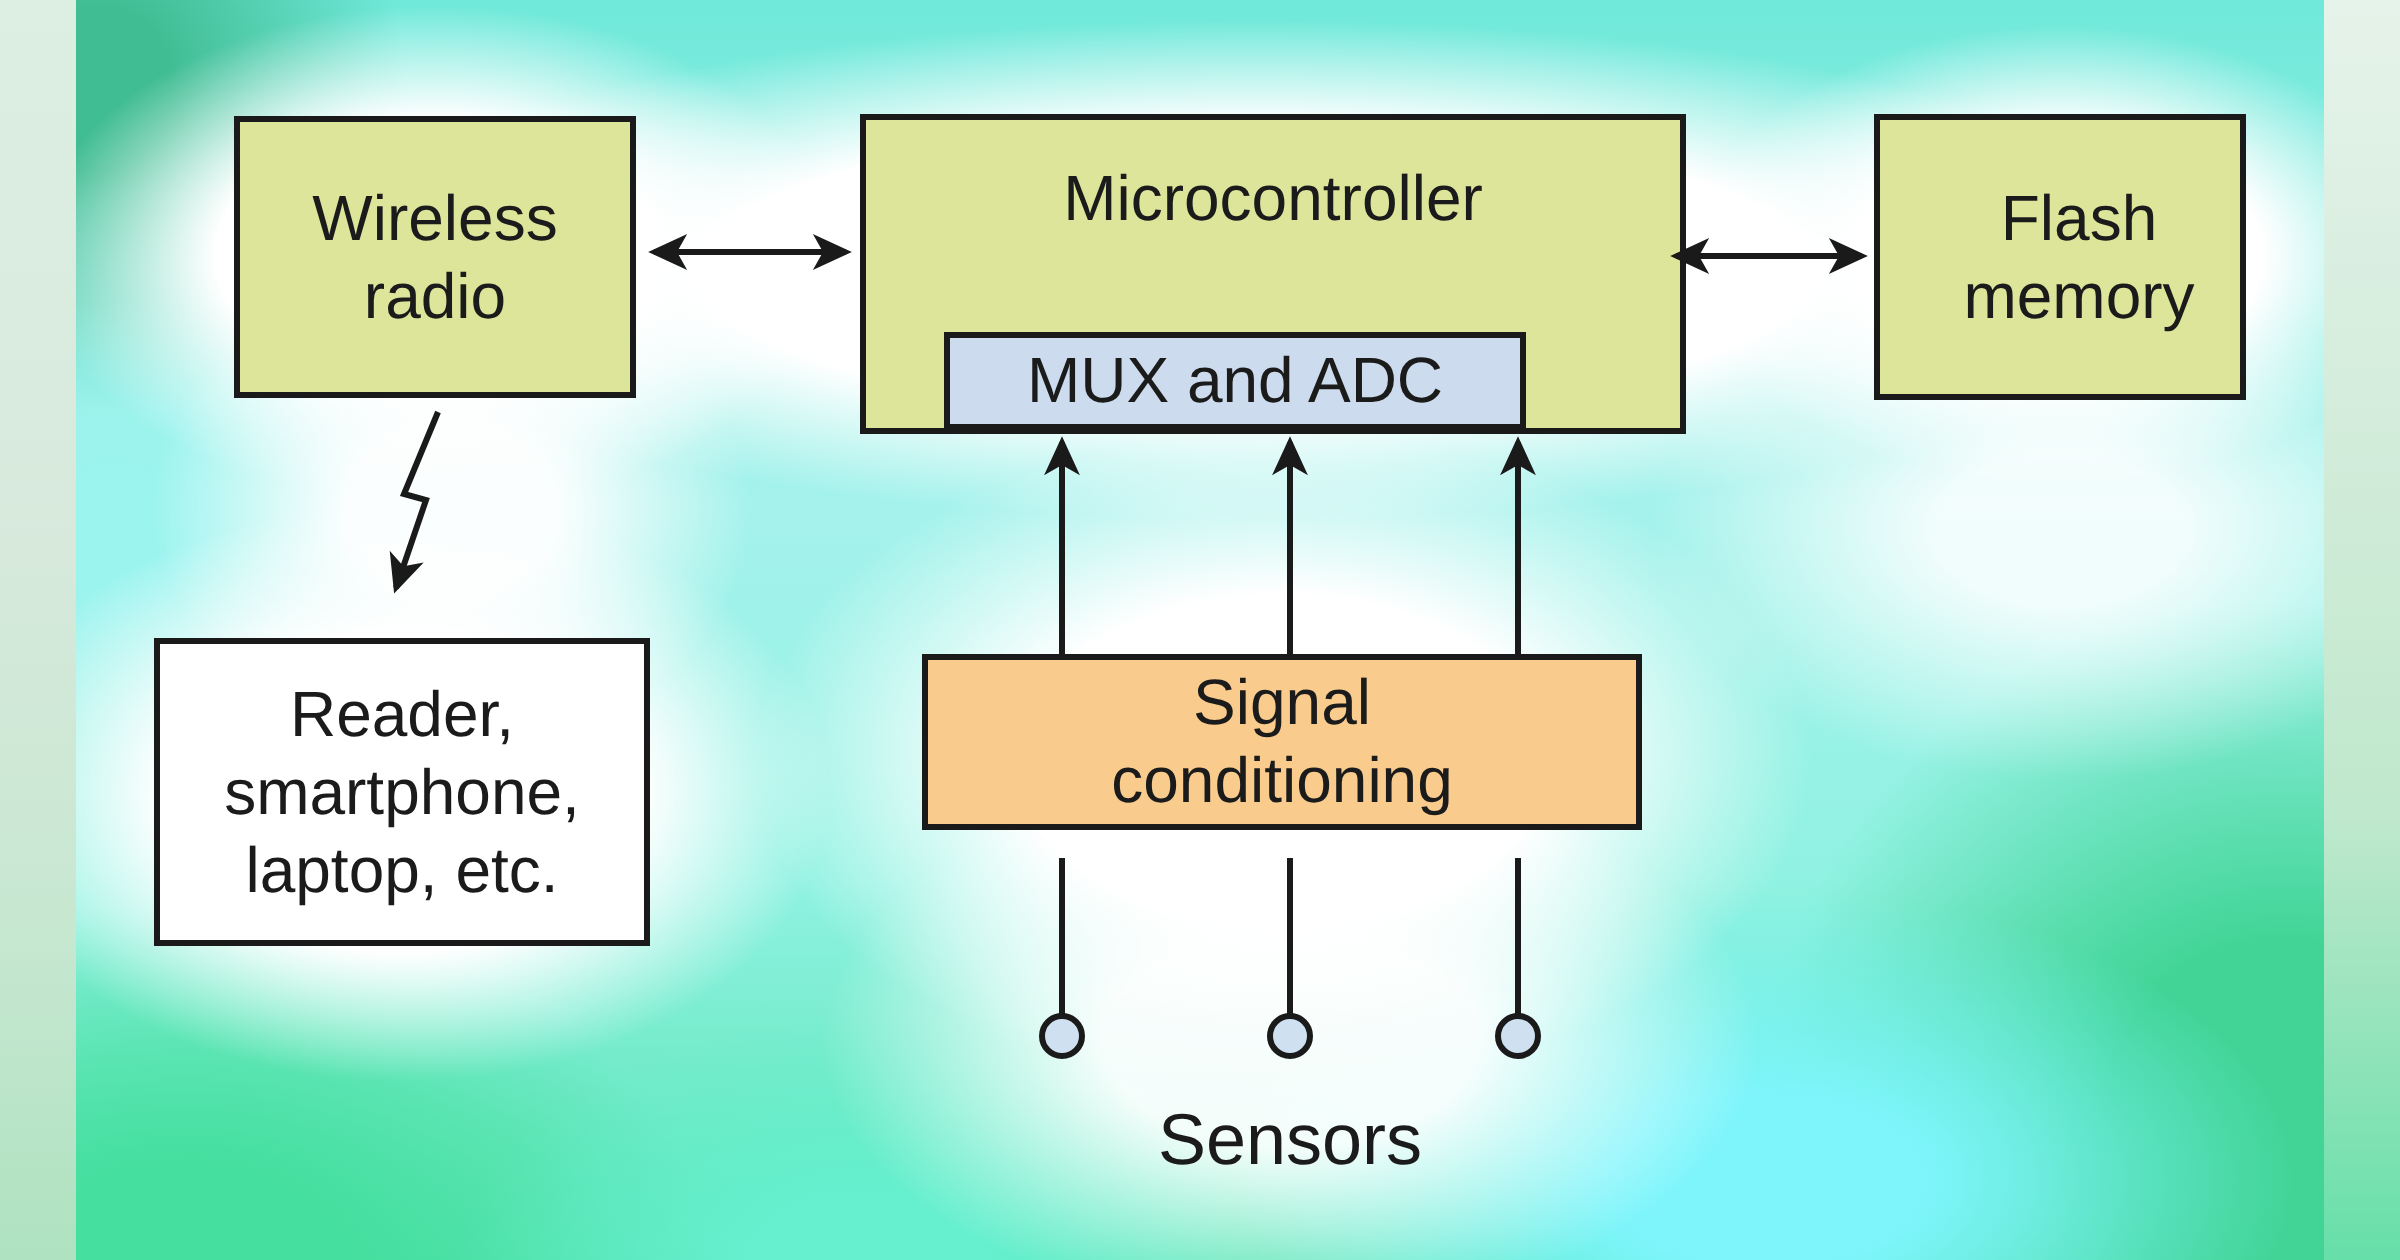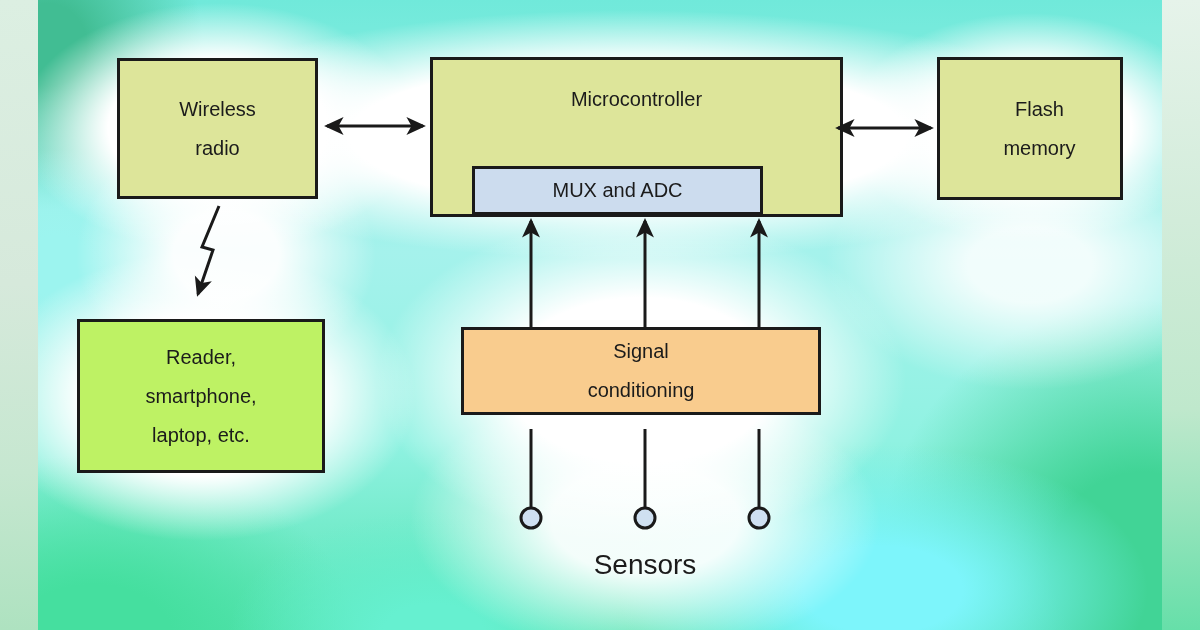--- a/index.html
+++ b/index.html
@@ -36,34 +36,34 @@
       radial-gradient(ellipse 265px 265px at 1105px 565px,#41d496 35%,rgba(65,212,150,0) 100%),
       linear-gradient(180deg,#70e9da 0%,#a5f2ec 40%,#90f2e2 70%,#57e4b2 100%);
   }
   .node{
     position:absolute;
     border:3px solid #1a1a1a;
     box-sizing:border-box;
     display:flex;align-items:center;justify-content:center;
     text-align:center;
     color:#1b1b1b;
-    font-size:20px;line-height:39px;
+    font-size:32px;line-height:39px;
     white-space:pre-line;
     z-index:2;
   }
   #node-wireless-radio{left:117px;top:58px;width:201px;height:141px;}
   #node-microcontroller{left:430px;top:57px;width:413px;height:160px;
     align-items:flex-start;padding-top:20px;}
   #node-mux-adc{left:472px;top:166px;width:291px;height:49px;z-index:3;}
   #node-flash-memory{left:937px;top:57px;width:186px;height:143px;}
   #node-reader{left:77px;top:319px;width:248px;height:154px;}
   #node-signal-conditioning{left:461px;top:327px;width:360px;height:88px;}
   #sensors-label{
     position:absolute;left:545px;top:549px;width:200px;
-    text-align:center;color:#1b1b1b;font-size:28px;z-index:2;
+    text-align:center;color:#1b1b1b;font-size:36px;z-index:2;
   }
   #connector-layer{position:absolute;left:0;top:0;z-index:4;}
 </style>
 </head>
 <body>
 
 <div id="stage">
 
   <div id="bg"></div>
   <div id="strip-left" class="strip"></div>
@@ -80,21 +80,21 @@
 
   <div class="node" id="node-mux-adc" style="background-color: rgb(204, 220, 238);">
     <span>MUX and ADC</span>
   </div>
 
   <div class="node" id="node-flash-memory" style="background-color: rgb(221, 229, 154); padding-left: 19px;">
     <span>Flash
 memory</span>
   </div>
 
-  <div class="node" id="node-reader" style="background-color: #bef264;">
+  <div class="node" id="node-reader" style="background-color: #ffffff;">
     <span>Reader,
 smartphone,
 laptop, etc.</span>
   </div>
 
   <div class="node" id="node-signal-conditioning" style="background-color: rgb(249, 204, 142);">
     <span>Signal
 conditioning</span>
   </div>
 

